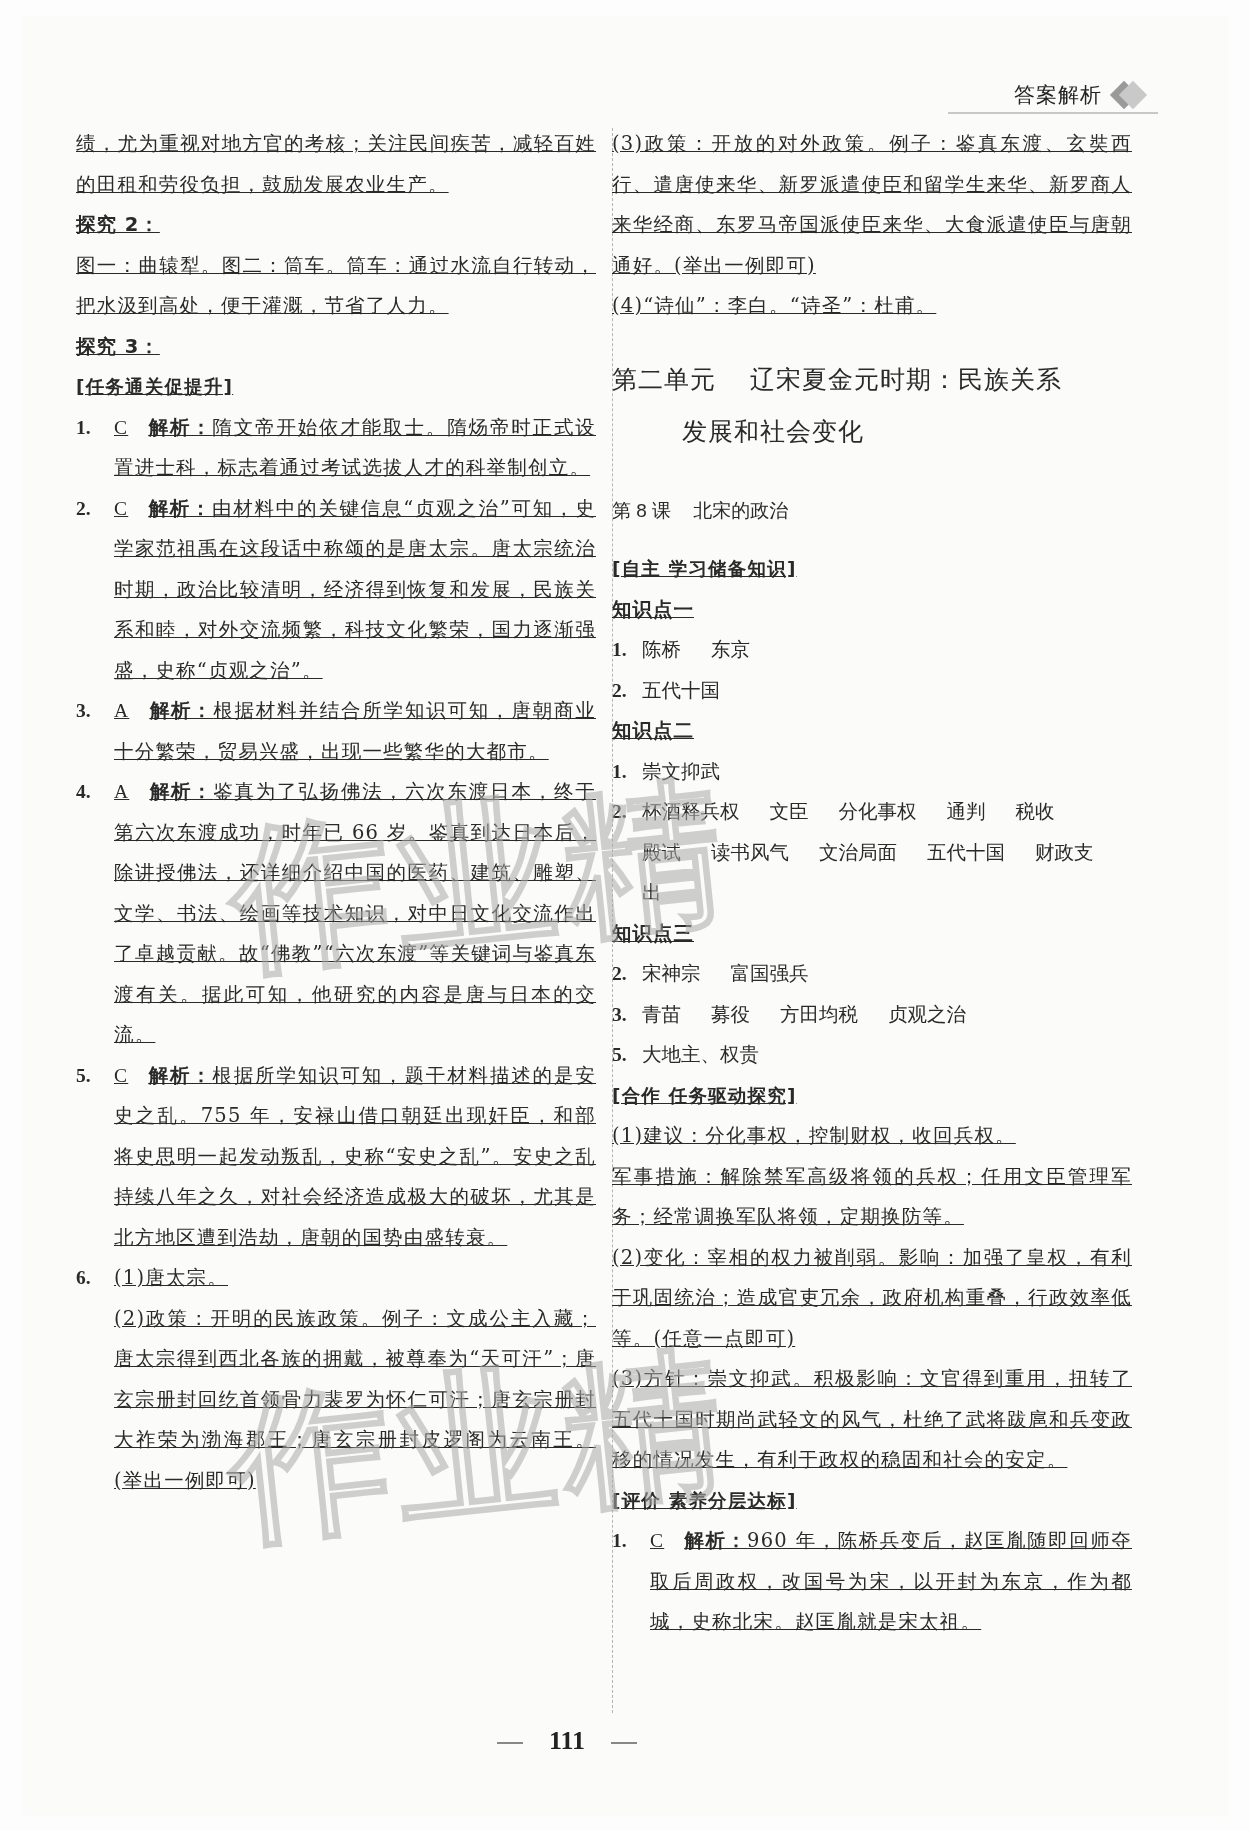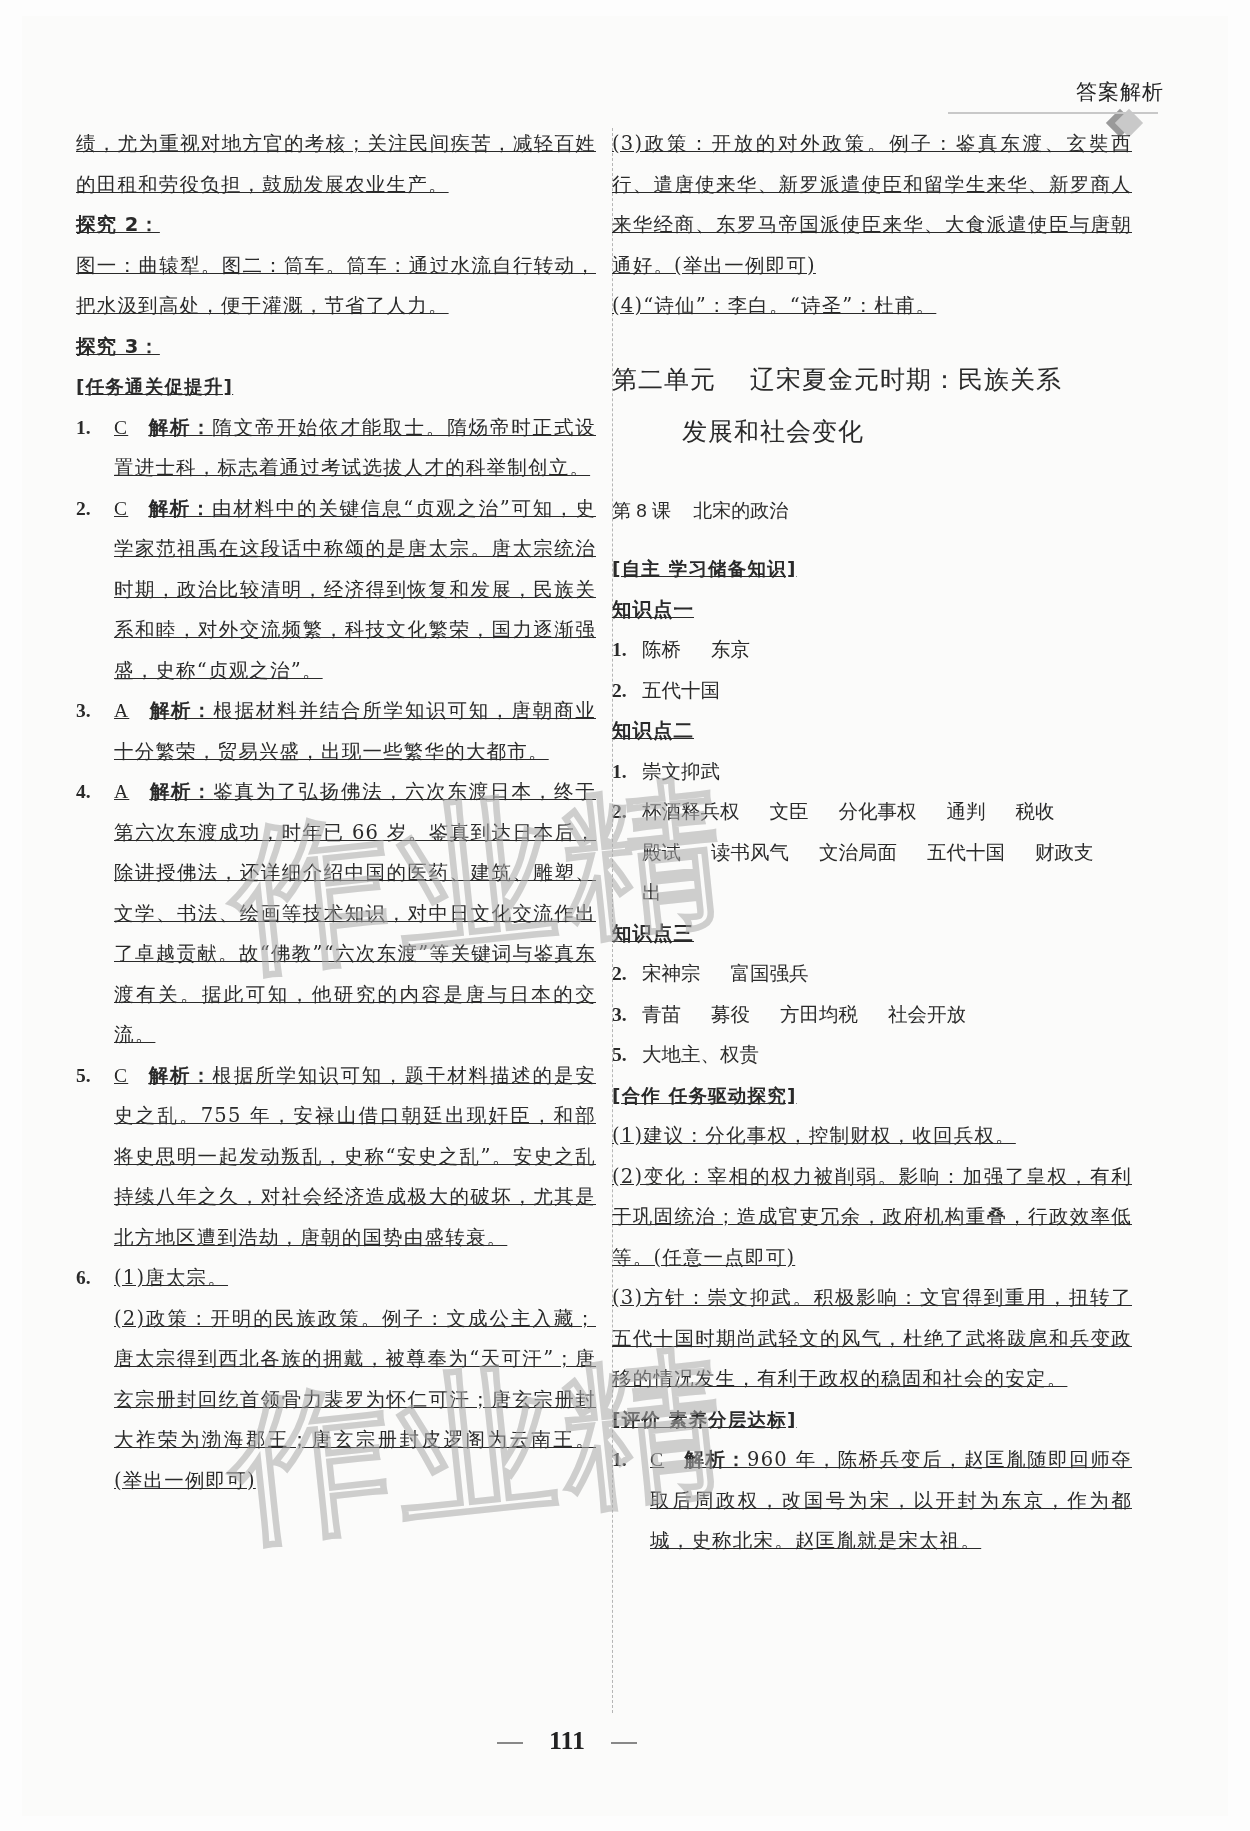--- a/index.html
+++ b/index.html
@@ -1,19 +1,19 @@
 <!DOCTYPE html>
 <html><head>
 <meta charset="utf-8">
 <style>
   html,body{margin:0;padding:0;}
   body{width:1250px;height:1831px;background:#fdfdfd;position:relative;overflow:hidden;
        font-family:"DejaVu Serif","Liberation Serif",serif;color:#2a2a2a;}
   .page{position:absolute;left:22px;top:16px;width:1206px;height:1800px;background:#fbfbfa;}
-  .header{position:absolute;right:76px;top:78px;display:flex;align-items:center;flex-direction:column;}
+  .header{position:absolute;right:104px;top:78px;display:flex;align-items:center;}
   .header-title{font-family:"DejaVu Sans","Liberation Sans",sans-serif;font-size:21px;color:#222;letter-spacing:1px;margin-right:10px;}
   .diamond{position:relative;width:34px;height:34px;}
   .diamond span{position:absolute;width:20px;height:20px;transform:rotate(45deg);top:7px;}
   .diamond .d1{left:2px;background:#9a9a9a;}
   .diamond .d2{left:11px;background:#c9c9c9;}
   .header-rule{position:absolute;right:92px;top:112px;width:210px;height:0;border-top:2px solid #c8c8c8;}
   .col{position:absolute;top:124px;width:520px;font-size:19.5px;line-height:40.5px;}
   .col-left{left:76px;}
   .col-right{left:612px;}
   .divider{position:absolute;left:612px;top:128px;height:1585px;border-left:1.5px dashed #b5b5b5;}
@@ -103,25 +103,26 @@
 
   <p class="b">知识点二</p>
   <div class="kitem k"><span class="num">1.</span><span class="terms"><span>崇文抑武</span></span></div>
   <div class="kitem k"><span class="num">2.</span><span class="terms">
     <span>杯酒释兵权</span><span>文臣</span><span>分化事权</span><span>通判</span><span>税收</span><br>
     <span>殿试</span><span>读书风气</span><span>文治局面</span><span>五代十国</span><span>财政支出</span>
   </span></div>
 
   <p class="b">知识点三</p>
   <div class="kitem k"><span class="num">2.</span><span class="terms"><span>宋神宗</span><span>富国强兵</span></span></div>
-  <div class="kitem k"><span class="num">3.</span><span class="terms"><span>青苗</span><span>募役</span><span>方田均税</span><span>社会开放</span></span></div>
+  <div class="kitem k"><span class="num">3.</span><span class="terms"><span>青苗</span><span>募役</span><span>方田均税</span><span>贞观之治</span></span></div>
   <div class="kitem k"><span class="num">5.</span><span class="terms"><span>大地主、权贵</span></span></div>
 
   <p class="sec">[合作 任务驱动探究]</p>
   <p>(1)建议：分化事权，控制财权，收回兵权。</p>
+  <p>军事措施：解除禁军高级将领的兵权；任用文臣管理军务；经常调换军队将领，定期换防等。</p>
   <p>(2)变化：宰相的权力被削弱。影响：加强了皇权，有利于巩固统治；造成官吏冗余，政府机构重叠，行政效率低等。(任意一点即可)</p>
   <p>(3)方针：崇文抑武。积极影响：文官得到重用，扭转了五代十国时期尚武轻文的风气，杜绝了武将跋扈和兵变政移的情况发生，有利于政权的稳固和社会的安定。</p>
 
   <p class="sec">[评价 素养分层达标]</p>
   <div class="item">
     <span class="num">1.</span>
     <p><span class="ans">C</span><span class="b">解析：</span><span>960 年，陈桥兵变后，赵匡胤随即回师夺取后周政权，改国号为宋，以开封为东京，作为都城，史称北宋。赵匡胤就是宋太祖。</span></p>
   </div>
 </div>
 

